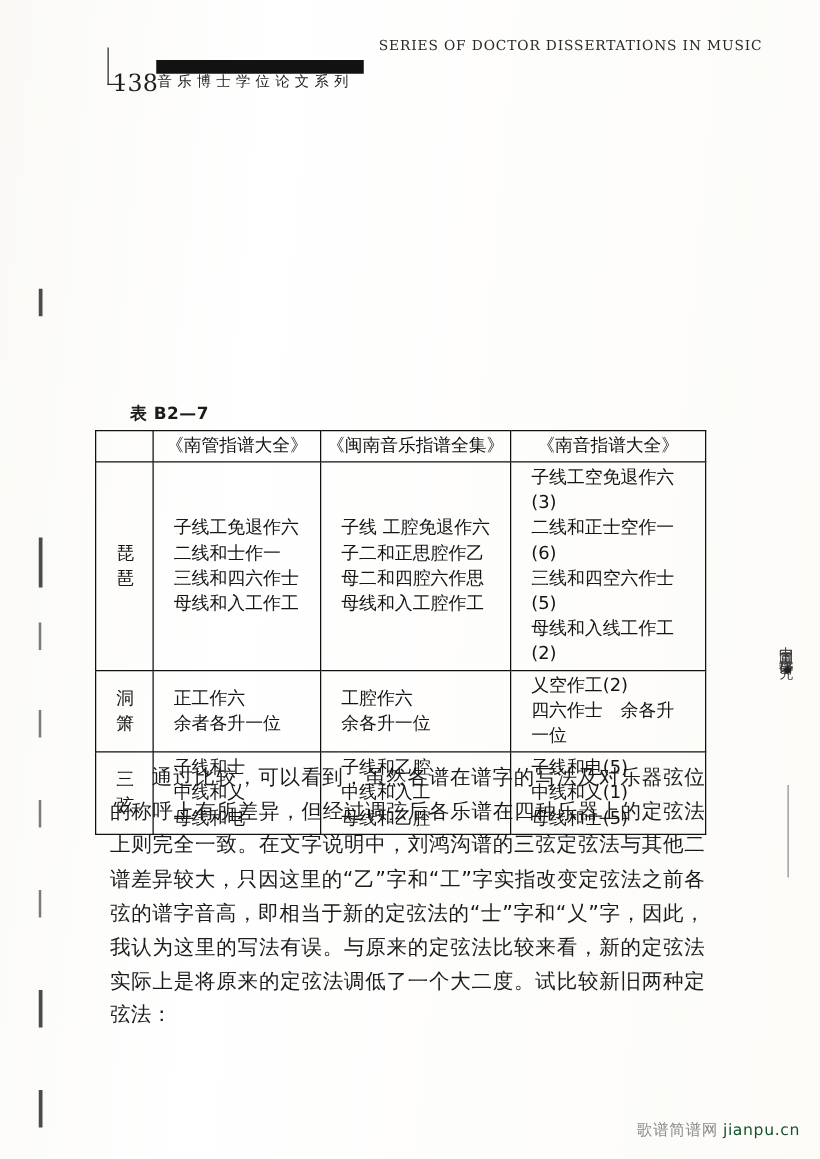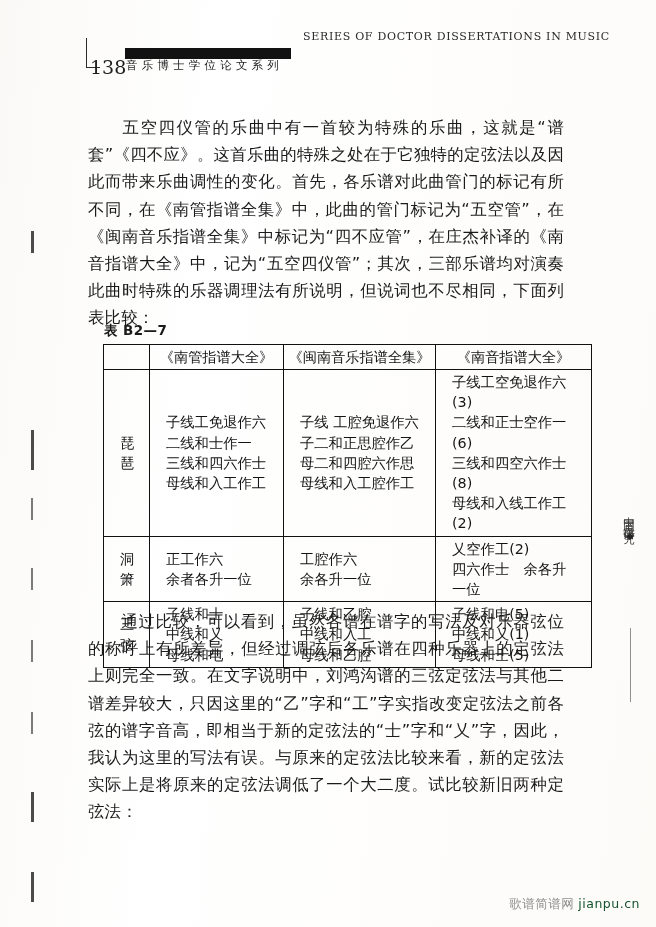--- a/index.html
+++ b/index.html
@@ -110,21 +110,20 @@
   
   #table-wrap {
     position: absolute;
     left: 76px; top: 344px;
     width: 488px;
   }
   table#comparison-table {
     border-collapse: collapse;
     width: 488px;
     table-layout: fixed;
-    margin-left: 27px;
   }
   table#comparison-table td,
   table#comparison-table th {
     border: 1px solid #111;
     padding: 2px 16px;
     vertical-align: middle;
     font-size: 14.3px;
     line-height: 20.2px;
     color: #141414;
     font-weight: normal;
@@ -218,21 +217,20 @@
 
   <div id="header">
     <div id="header-rule-v"></div>
     <div id="header-rule-h"></div>
     <div id="page-number">138</div>
     <div id="header-black-bar"></div>
     <div id="header-cn">音乐博士学位论文系列</div>
     <div id="header-en">SERIES OF DOCTOR DISSERTATIONS IN MUSIC</div>
   </div>
 
-  <div class="para" id="para-top"><span class="indent"></span><span>五空四仪管的乐曲中有一首较为特殊的乐曲，这就是“谱套”《四不应》。这首乐曲的特殊之处在于它独特的定弦法以及因此而带来乐曲调性的变化。首先，各乐谱对此曲管门的标记有所不同，在《南管指谱全集》中，此曲的管门标记为“五空管”，在《闽南音乐指谱全集》中标记为“四不应管”，在庄杰补译的《南音指谱大全》中，记为“五空四仪管”；其次，三部乐谱均对演奏此曲时特殊的乐器调理法有所说明，但说词也不尽相同，下面列表比较：</span></div>
 
   <div id="table-caption">表 B2—7</div>
 
   <div id="table-wrap">
     <table id="comparison-table">
       <colgroup>
         <col class="c0">
           <col class="c1">
           <col class="c2">
           <col class="c3">
@@ -251,21 +249,21 @@
           <td class="cell-body">子线工免退作六
 二线和士作一
 三线和四六作士
 母线和入工作工</td>
           <td class="cell-body">子线 工腔免退作六
 子二和正思腔作乙
 母二和四腔六作思
 母线和入工腔作工</td>
           <td class="cell-body">子线工空免退作六(3)
 二线和正士空作一(6)
-三线和四空六作士(8)
+三线和四空六作士(5)
 母线和入线工作工(2)</td>
         </tr>
         <tr>
           <td class="row-label">洞箫</td>
           <td class="cell-body">正工作六
 余者各升一位</td>
           <td class="cell-body">工腔作六
 余各升一位</td>
           <td class="cell-body">乂空作工(2)
 四六作士　余各升一位</td>

